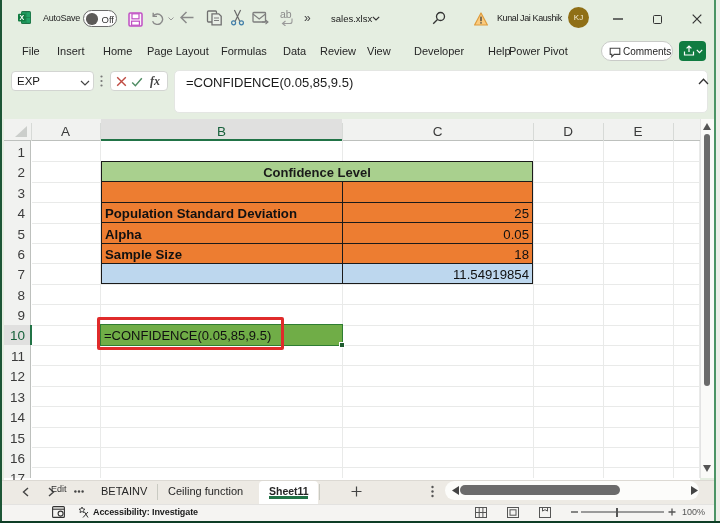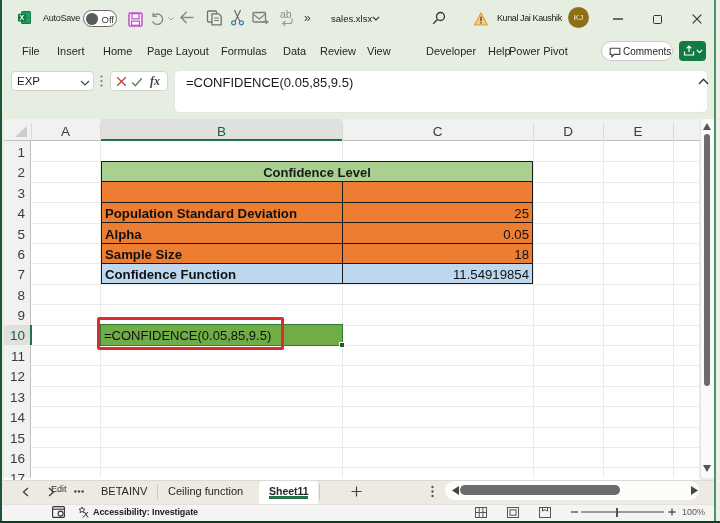--- a/index.html
+++ b/index.html
@@ -103,21 +103,21 @@
 
 <div class="abs" style="left:0;top:36px;width:720px;height:27px;background:#E5EEE1;"></div>
 <span class="mtab" style="left:22px;">File</span>
 <span class="mtab" style="left:57px;">Insert</span>
 <span class="mtab" style="left:103px;">Home</span>
 <span class="mtab" style="left:147px;">Page Layout</span>
 <span class="mtab" style="left:221px;">Formulas</span>
 <span class="mtab" style="left:283px;">Data</span>
 <span class="mtab" style="left:320px;">Review</span>
 <span class="mtab" style="left:367px;">View</span>
-<span class="mtab" style="left:426px;">Developer</span>
+<span class="mtab" style="left:414px;">Developer</span>
 <span class="mtab" style="left:488px;">Help</span>
 <span class="mtab" style="left:509px;">Power Pivot</span>
 
 <div class="abs" style="left:601px;top:41px;width:72px;height:20px;background:#fff;border:1px solid #c9cbc8;border-radius:10px;">
   <svg class="abs" style="left:7px;top:4.5px;" width="12" height="11" viewBox="0 0 12 11">
     <path d="M1.2 1.2 h9.6 v6.2 h-5.6 l-2.4 2.4 v-2.4 h-1.6 z" fill="none" stroke="#444" stroke-width="1.1"></path>
   </svg>
   <div class="abs" style="left:21px;top:4px;font-size:10px;color:#262626;">Comments</div>
 </div>
 
@@ -236,21 +236,20 @@
   <div class="abs" style="left:0;top:40.8px;width:430px;height:20.4px;background:#ED7D31;border-bottom:1px solid #1a1a1a;"></div>
   <div class="abs" style="left:0;top:61.2px;width:430px;height:20.4px;background:#ED7D31;border-bottom:1px solid #1a1a1a;"></div>
   <div class="abs" style="left:0;top:81.6px;width:430px;height:20.4px;background:#ED7D31;border-bottom:1px solid #1a1a1a;"></div>
   <div class="abs" style="left:0;top:102px;width:430px;height:19px;background:#BDD7EE;"></div>
 
   <div class="abs" style="left:240px;top:20.4px;width:1px;height:100.6px;background:#1a1a1a;"></div>
 
   <div class="abs" style="left:3px;top:44px;font-size:13.2px;font-weight:bold;color:#111;">Population Standard Deviation</div>
   <div class="abs" style="left:3px;top:64.5px;font-size:13.2px;font-weight:bold;color:#111;">Alpha</div>
   <div class="abs" style="left:3px;top:85px;font-size:13.2px;font-weight:bold;color:#111;">Sample Size</div>
-  <div class="abs" style="left:3px;top:105px;font-size:13.2px;font-weight:bold;color:#111;">Confidence Function</div>
 
   <div class="abs" style="left:241px;top:44px;width:186px;text-align:right;font-size:13.2px;color:#111;">25</div>
   <div class="abs" style="left:241px;top:64.5px;width:186px;text-align:right;font-size:13.2px;color:#111;">0.05</div>
   <div class="abs" style="left:241px;top:85px;width:186px;text-align:right;font-size:13.2px;color:#111;">18</div>
   <div class="abs" style="left:241px;top:105px;width:186px;text-align:right;font-size:13.2px;color:#111;">11.54919854</div>
 </div>
 
 <div class="abs" style="left:4px;top:324.6px;width:27.5px;height:20.4px;background:#E0E0DF;border-right:2px solid #217346;"></div>
 
 <div class="abs" style="left:100px;top:324px;width:243px;height:21.5px;background:#70AD47;border:1.5px solid #2E7D32;">

